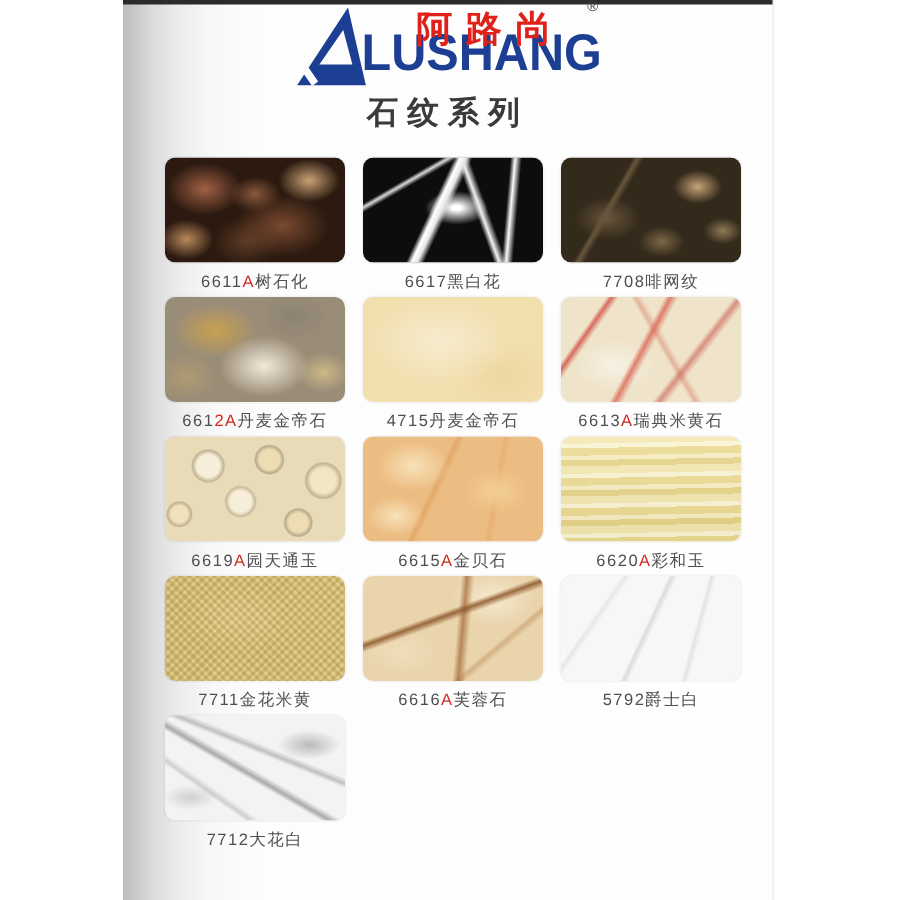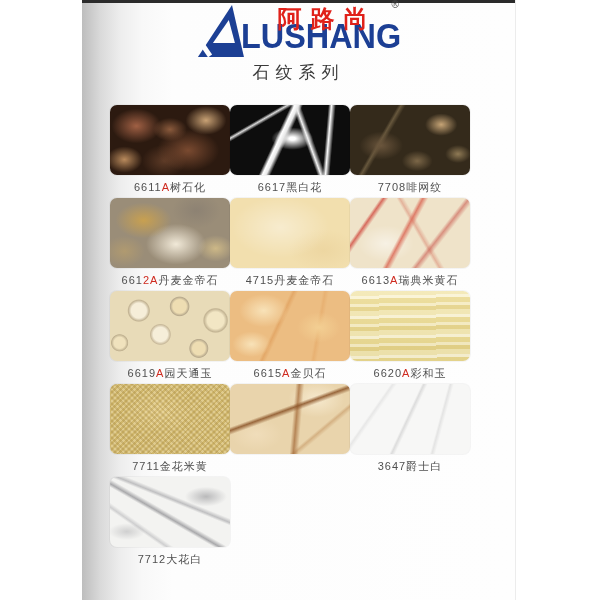--- a/index.html
+++ b/index.html
@@ -15,25 +15,25 @@
   
   .logo-block{position:absolute;left:0;top:3px;width:100%;}
   .logo-wrap{position:relative;width:206px;height:56px;margin:0 auto;}
   .logo-a{position:absolute;left:0;top:2px;}
   .logo-latin{position:absolute;left:45px;top:19px;font-size:30px;font-weight:900;
     color:#1c3f94;letter-spacing:0px;transform:scale(1.08,1.15);transform-origin:left bottom;
     font-family:"Liberation Sans",sans-serif;}
   .logo-cn{position:absolute;left:82px;top:0px;font-size:24px;font-weight:700;color:#e0211a;
     letter-spacing:9px;white-space:nowrap;}
   .logo-reg{position:absolute;left:196px;top:-4px;font-size:10px;color:#444;font-weight:400;letter-spacing:0;}
-  .series-title{margin-top:2px;text-align:center;font-size:17px;font-weight:400;color:#3a3a3a;letter-spacing:6px;}
+  .series-title{margin-top:2px;text-align:center;font-size:21px;font-weight:700;color:#3a3a3a;letter-spacing:6px;}
 
   
   .grid{position:absolute;left:28px;top:105px;width:384px;
-    display:grid;grid-template-columns:repeat(3,120px);grid-auto-rows:93px;}
+    display:grid;grid-template-columns:repeat(3,120px);column-gap:12px;grid-auto-rows:93px;}
   .cell{margin:0;width:120px;}
   .swatch{width:120px;height:70px;border-radius:7px;box-shadow:0 0 0 1px rgba(0,0,0,0.04);}
   .caption{margin-top:5px;text-align:center;font-size:11px;color:#4f4f4f;letter-spacing:1px;white-space:nowrap;}
   .caption .red{color:#cf2a1f;}
 
   
   .t6611{background:
     radial-gradient(ellipse 40px 28px at 22% 30%,#a06044 0%,rgba(0,0,0,0) 62%),
     radial-gradient(ellipse 34px 24px at 80% 22%,#c9a275 0%,rgba(0,0,0,0) 60%),
     radial-gradient(ellipse 48px 32px at 65% 65%,#7a4a30 0%,rgba(0,0,0,0) 65%),
@@ -184,25 +184,26 @@
         <figcaption class="caption"><span>6620</span><span class="red">A</span><span>彩和玉</span></figcaption>
       </figure>
 
       <figure class="cell">
         <div class="swatch t7711"></div>
         <figcaption class="caption"><span>7711</span><span class="red"></span><span>金花米黄</span></figcaption>
       </figure>
 
       <figure class="cell">
         <div class="swatch t6616"></div>
+        <figcaption class="caption"><span>6616</span><span class="red">A</span><span>芙蓉石</span></figcaption>
       </figure>
 
       <figure class="cell">
         <div class="swatch t6621"></div>
-        <figcaption class="caption"><span>3647</span><span class="red"></span><span>爵士白</span></figcaption>
+        <figcaption class="caption"><span>5792</span><span class="red"></span><span>爵士白</span></figcaption>
       </figure>
 
       <figure class="cell">
         <div class="swatch t7712"></div>
         <figcaption class="caption"><span>7712</span><span class="red"></span><span>大花白</span></figcaption>
       </figure>
 
     </div>
   </div>
 </div>

